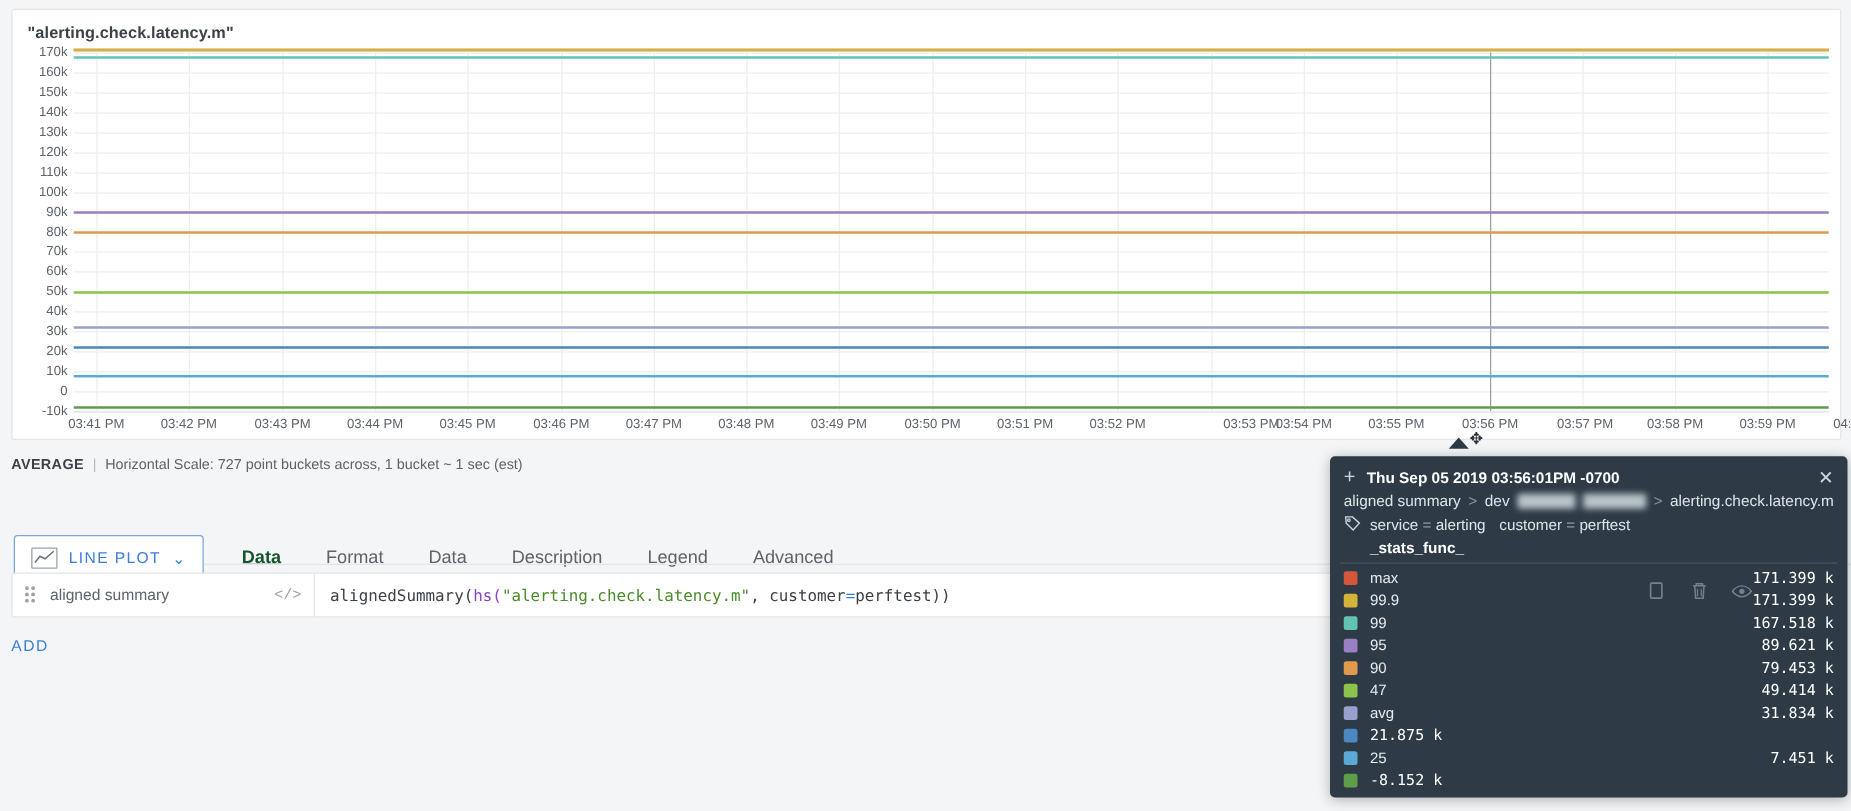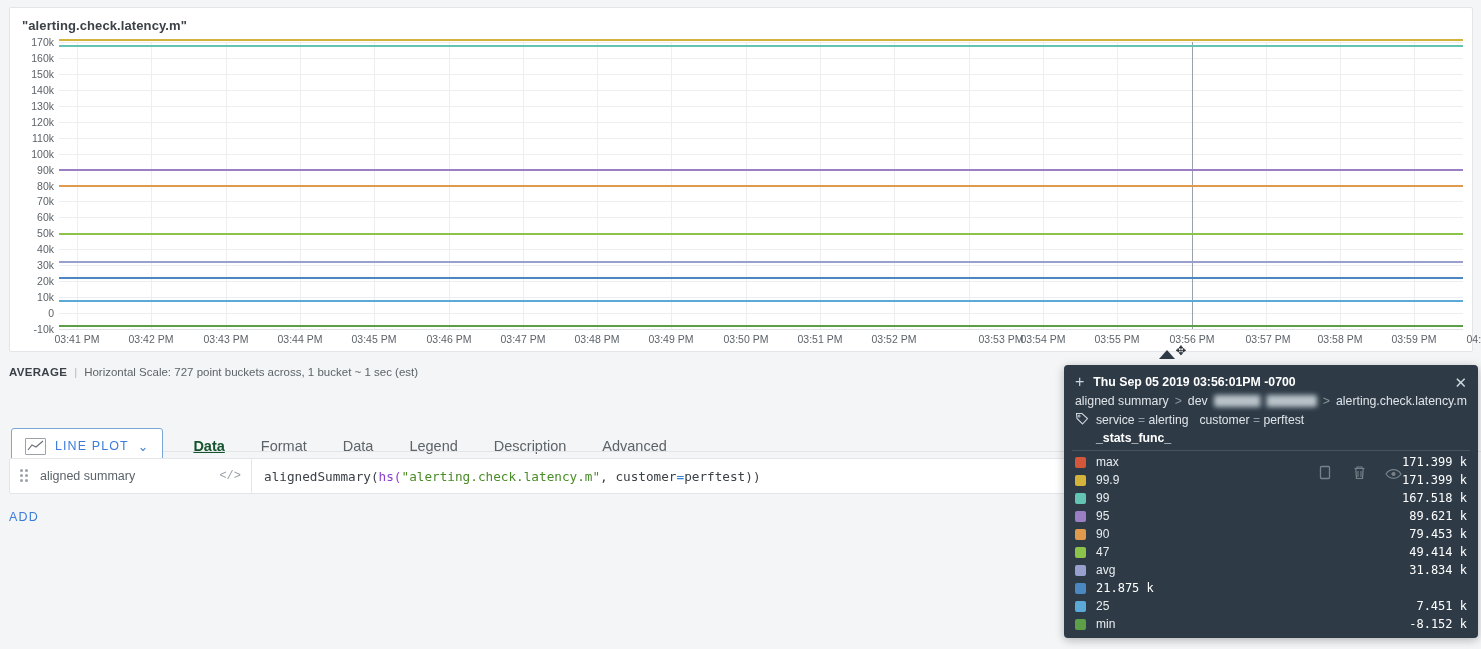--- a/index.html
+++ b/index.html
@@ -318,22 +318,22 @@
           <polyline points="2,11 6,6 10,8 17,2" fill="none" stroke="#6b7178" stroke-width="1.2"></polyline>
         </svg>
       </span>
       <span>LINE PLOT</span>
       <span>⌄</span>
     </div>
     <div class="tabs" id="tabs">
         <div class="tab active">Data</div>
         <div class="tab">Format</div>
         <div class="tab">Data</div>
+        <div class="tab">Description</div>
         <div class="tab">Legend</div>
-        <div class="tab">Description</div>
         <div class="tab">Advanced</div>
       </div>
   </div>
   <div class="tabs-underline"></div>
 
   <div class="formula-row">
     <div class="fn-name-cell">
       <span class="drag-dots">
         <i></i>
           <i></i>
@@ -437,19 +437,18 @@
           <span class="sw" style="background: rgb(75, 135, 192);"></span>
           <span class="tt-val">21.875 k</span>
         </div>
         <div class="tt-row">
           <span class="sw" style="background: rgb(90, 169, 214);"></span>
           <span class="tt-name">25</span>
           <span class="tt-val">7.451 k</span>
         </div>
         <div class="tt-row">
           <span class="sw" style="background: rgb(93, 158, 73);"></span>
-          <span class="tt-name">min</span>
           <span class="tt-val">-8.152 k</span>
         </div>
       </div>
   </div>
 
 </div>
 
 </body></html>

